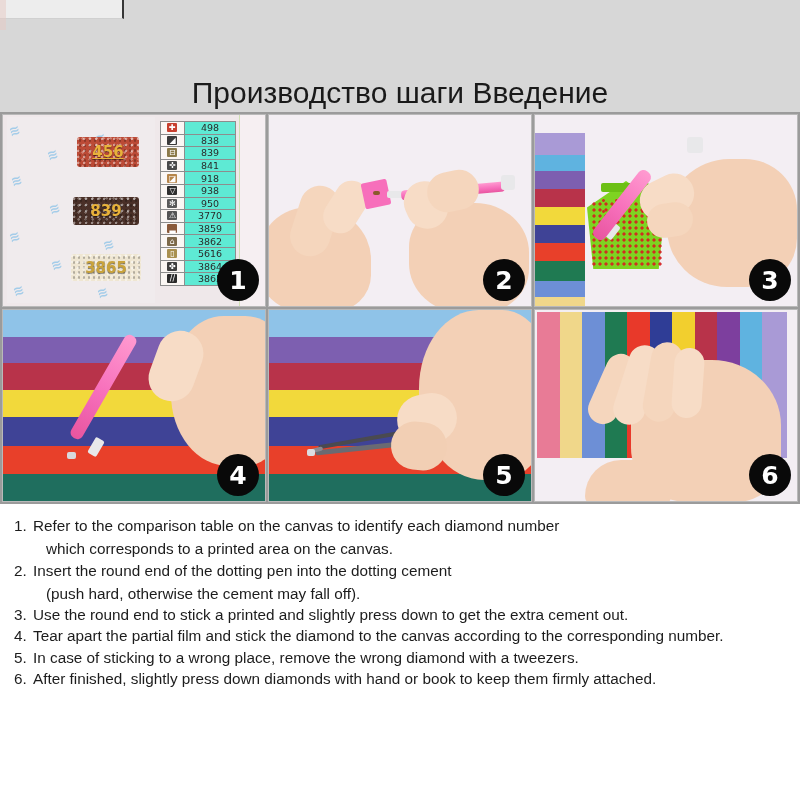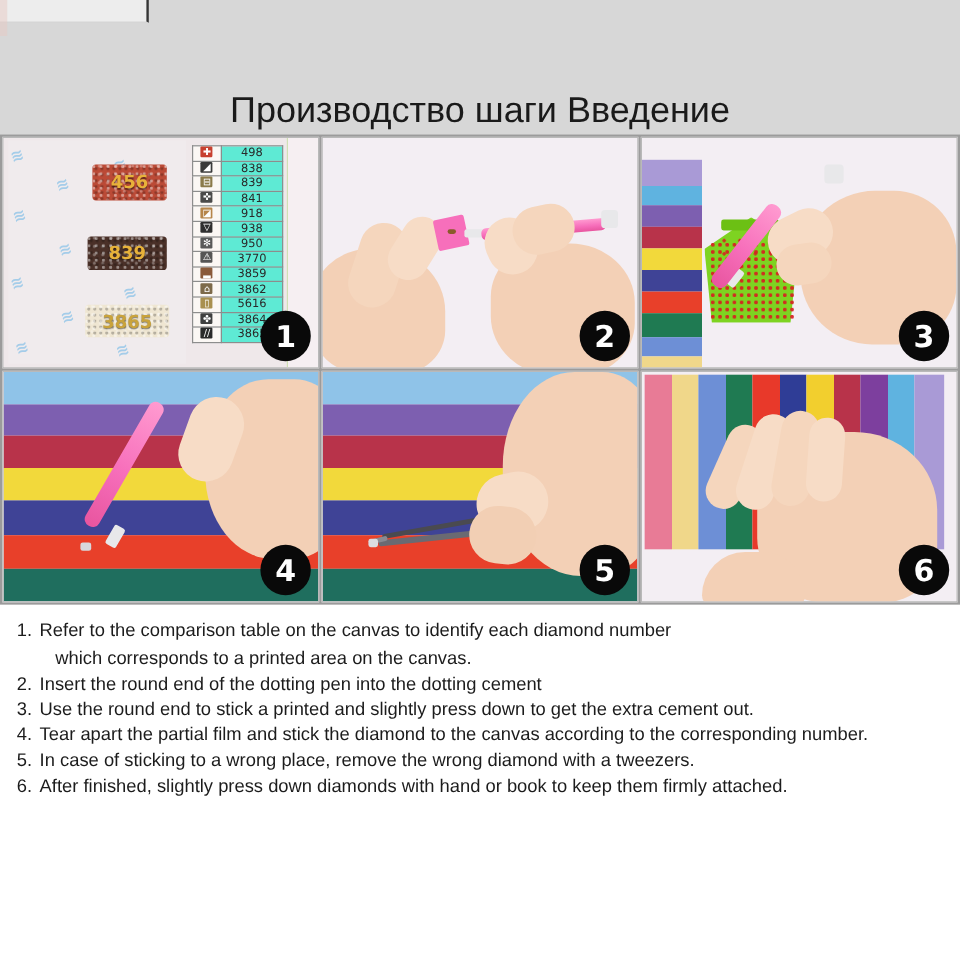--- a/index.html
+++ b/index.html
@@ -137,21 +137,21 @@
   .bag::before {
     content: "";
     position: absolute; inset: 0;
     background-image:
       radial-gradient(circle at 20% 30%, rgba(255,255,255,.45) 1px, transparent 1.5px),
       radial-gradient(circle at 60% 70%, rgba(0,0,0,.25) 1px, transparent 1.5px),
       radial-gradient(circle at 80% 20%, rgba(255,255,255,.3) 1px, transparent 1.5px);
     background-size: 6px 6px, 5px 5px, 7px 7px;
   }
   .bag span { position: relative; z-index: 2; }
-  .bag-1 { left: 70px; top: 20px; width: 62px; height: 30px; background: #bb4a36; }
+  .bag-1 { left: 70px; top: 20px; width: 62px; height: 30px; background: #bb4a36; text-decoration: underline; }
   .bag-2 { left: 66px; top: 80px; width: 66px; height: 28px; background: #4a3028; }
   .bag-3 { left: 64px; top: 137px; width: 70px; height: 27px; background: #efe6d2; color:#c9a33c; }
 
   
   .chart {
     position: absolute;
     left: 157px; top: 6px;
     width: 76px;
     border-collapse: collapse;
     background: #fdfdfd;
@@ -487,20 +487,21 @@
         <div class="ins-num">1.</div>
         <div class="ins-body">
           <div class="ins-line">Refer to the comparison table on the canvas to identify each diamond number</div>
           <div class="ins-line cont">which corresponds to a printed area on the canvas.</div>
         </div>
       </div>
       <div class="ins-item">
         <div class="ins-num">2.</div>
         <div class="ins-body">
           <div class="ins-line">Insert the round end of the dotting pen into the dotting cement</div>
+          <div class="ins-line cont">(push hard, otherwise the cement may fall off).</div>
         </div>
       </div>
       <div class="ins-item">
         <div class="ins-num">3.</div>
         <div class="ins-body">
           <div class="ins-line">Use the round end to stick a printed and slightly press down to get the extra cement out.</div>
         </div>
       </div>
       <div class="ins-item">
         <div class="ins-num">4.</div>

